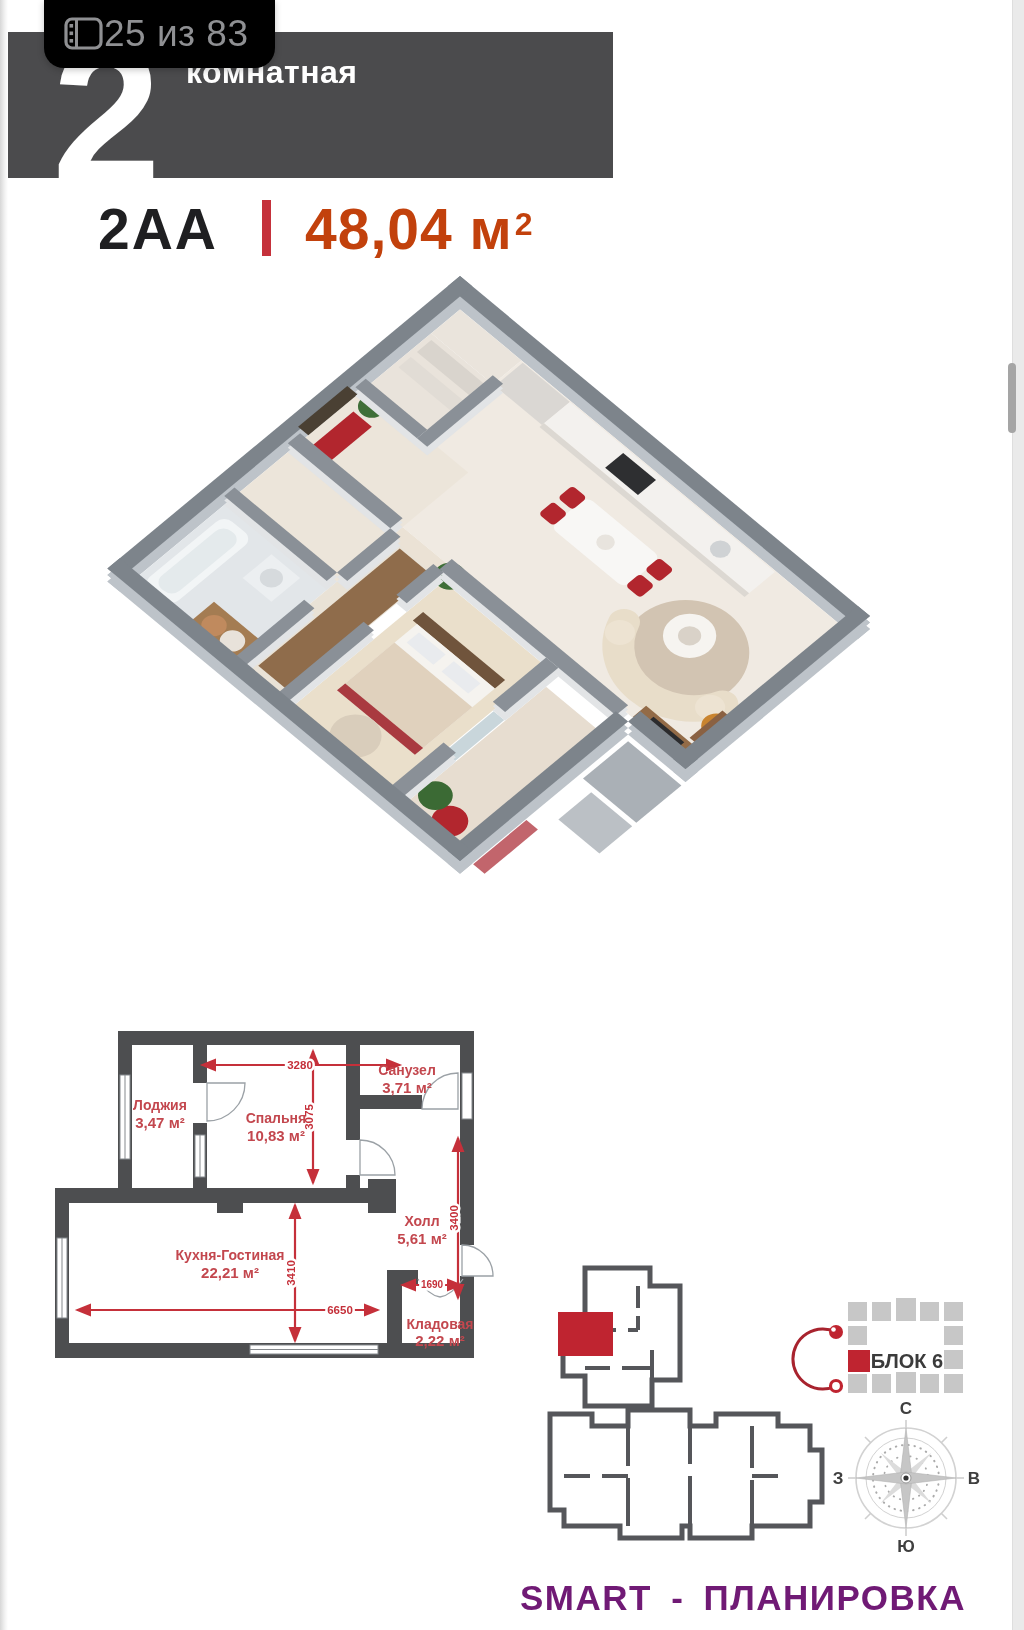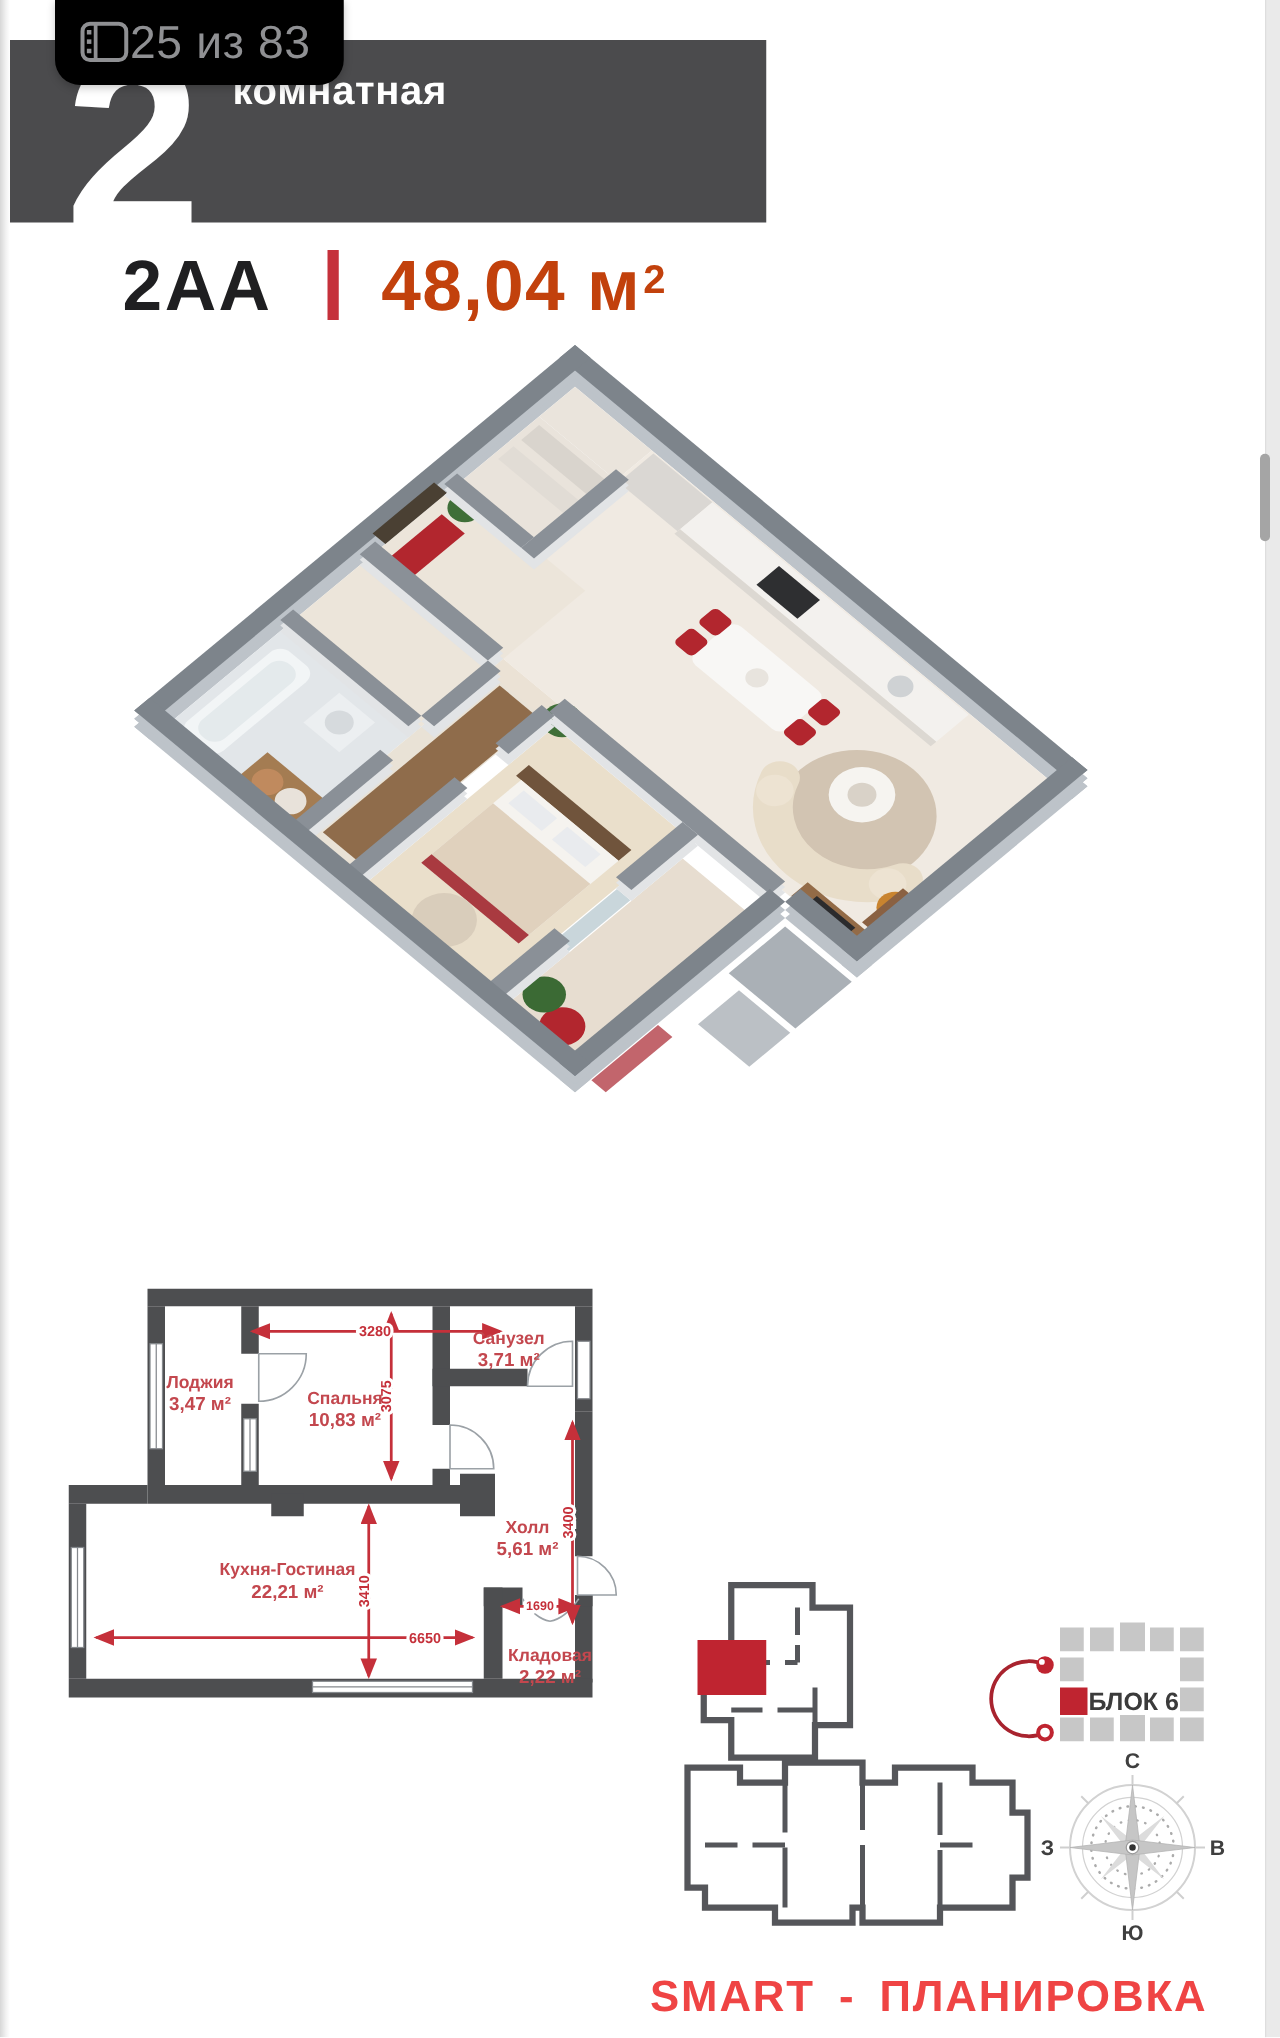--- a/index.html
+++ b/index.html
@@ -23,21 +23,21 @@
   .t-code{font-size:57px;font-weight:800;color:#1f1f21;letter-spacing:2px;}
   .t-bar{width:9px;height:56px;background:#c5313b;margin:4px 34px 0 44px;}
   .t-area{font-size:57px;font-weight:800;color:#c2410c;letter-spacing:1px;}
   .t-area sup{font-size:32px;vertical-align:14px;margin-left:2px;}
   
   .iso3d{position:absolute;left:55px;top:265px;}
   .plan2d{position:absolute;left:50px;top:983px;}
   .slabs{position:absolute;left:520px;top:1250px;}
   .siteplan{position:absolute;left:790px;top:1292px;}
   .compass{position:absolute;left:830px;top:1402px;}
-  .slogan{position:absolute;right:58px;top:1578px;font-size:35px;font-weight:800;color:#ef4444;
+  .slogan{position:absolute;right:58px;top:1578px;font-size:35px;font-weight:800;color:#701a75;
           letter-spacing:1.5px;word-spacing:8px;}
   text{font-family:"Liberation Sans",sans-serif;}
   .dimtxt{font-size:11.5px;font-weight:700;fill:#c5303a;paint-order:stroke;stroke:#ffffff;stroke-width:5px;}
   .dimtxt-s{font-size:10px;}
   .roomname{font-size:14px;font-weight:700;fill:#c3474e;}
   .roomarea{font-size:15px;font-weight:700;fill:#c3474e;}
 </style>
 </head>
 <body>
 

